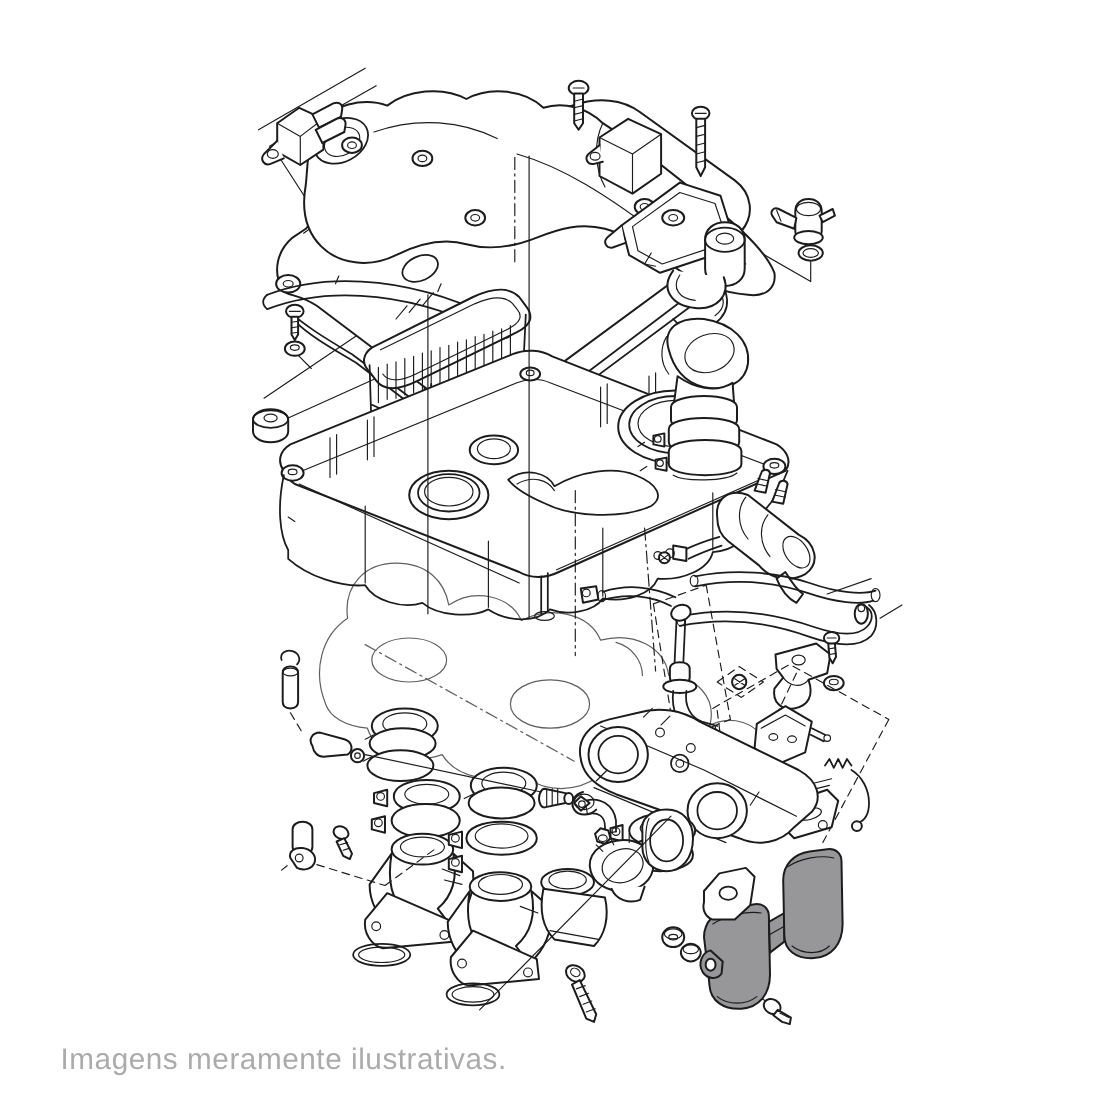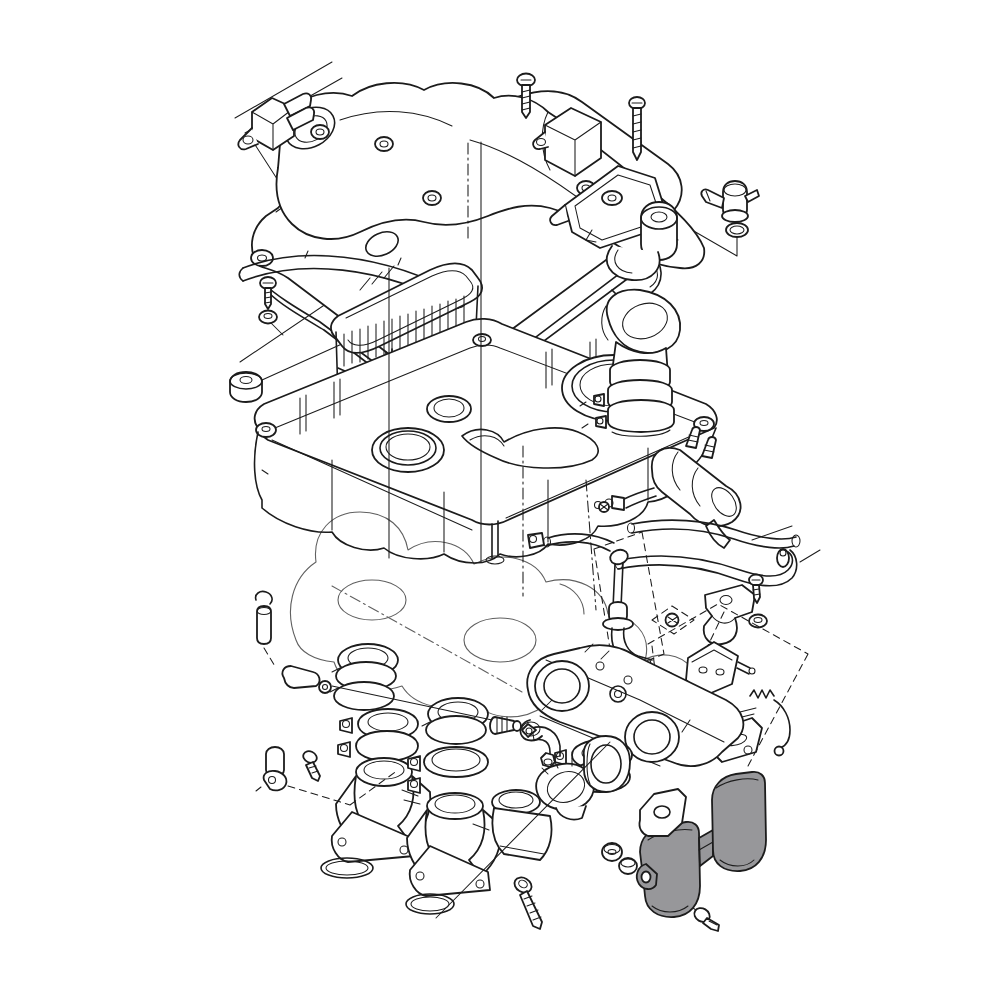--- a/index.html
+++ b/index.html
@@ -520,13 +520,14 @@
   <g>
     <path class="ln thin" d="M389,268 L389,558"></path>
     <path class="ln thin" d="M481,142 L481,562"></path>
     <path class="ln thin dd" d="M468,143 L468,238"></path>
     <path class="ln thin dd" d="M523,446 L523,596"></path>
     <path class="ln thin dd" d="M586,480 L596,610"></path>
     <path class="ln thin" d="M436,918 L610,742"></path>
   </g>
 </svg>
 
+<div class="caption">Imagens meramente ilustrativas.</div>
 </div>
 
 </body></html>

